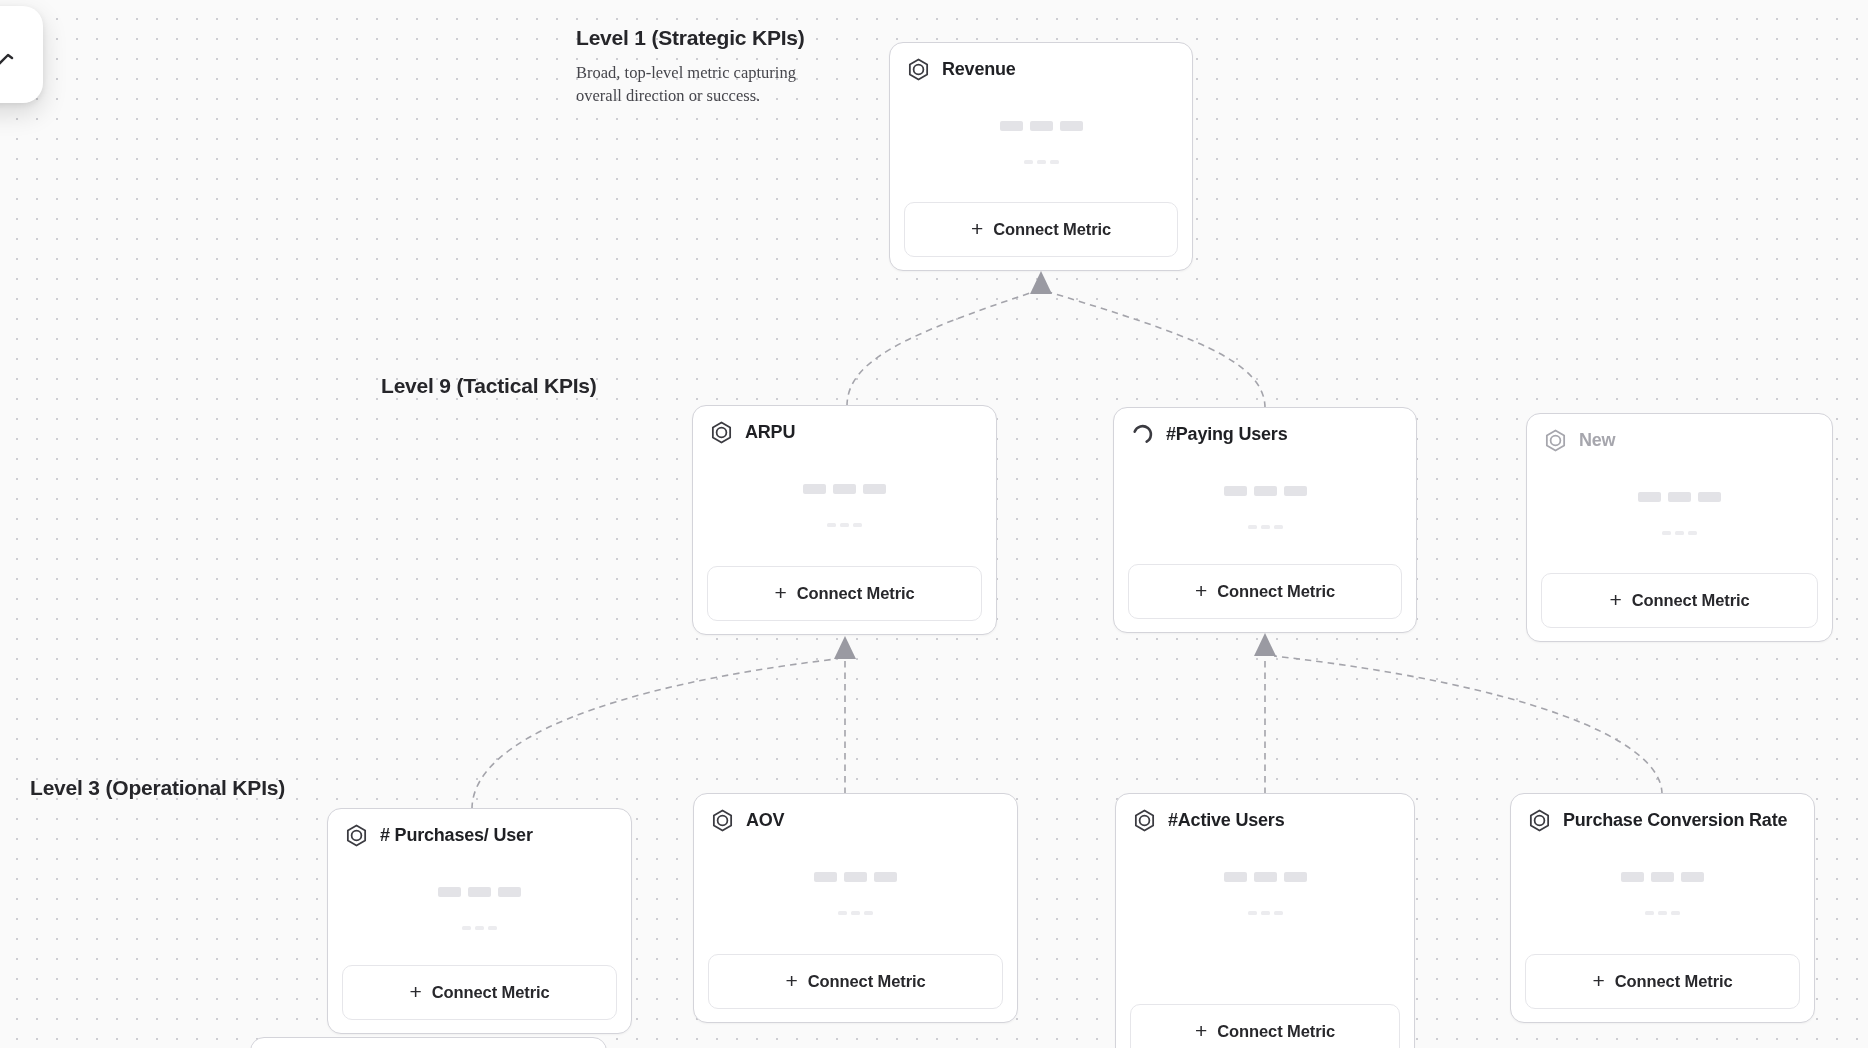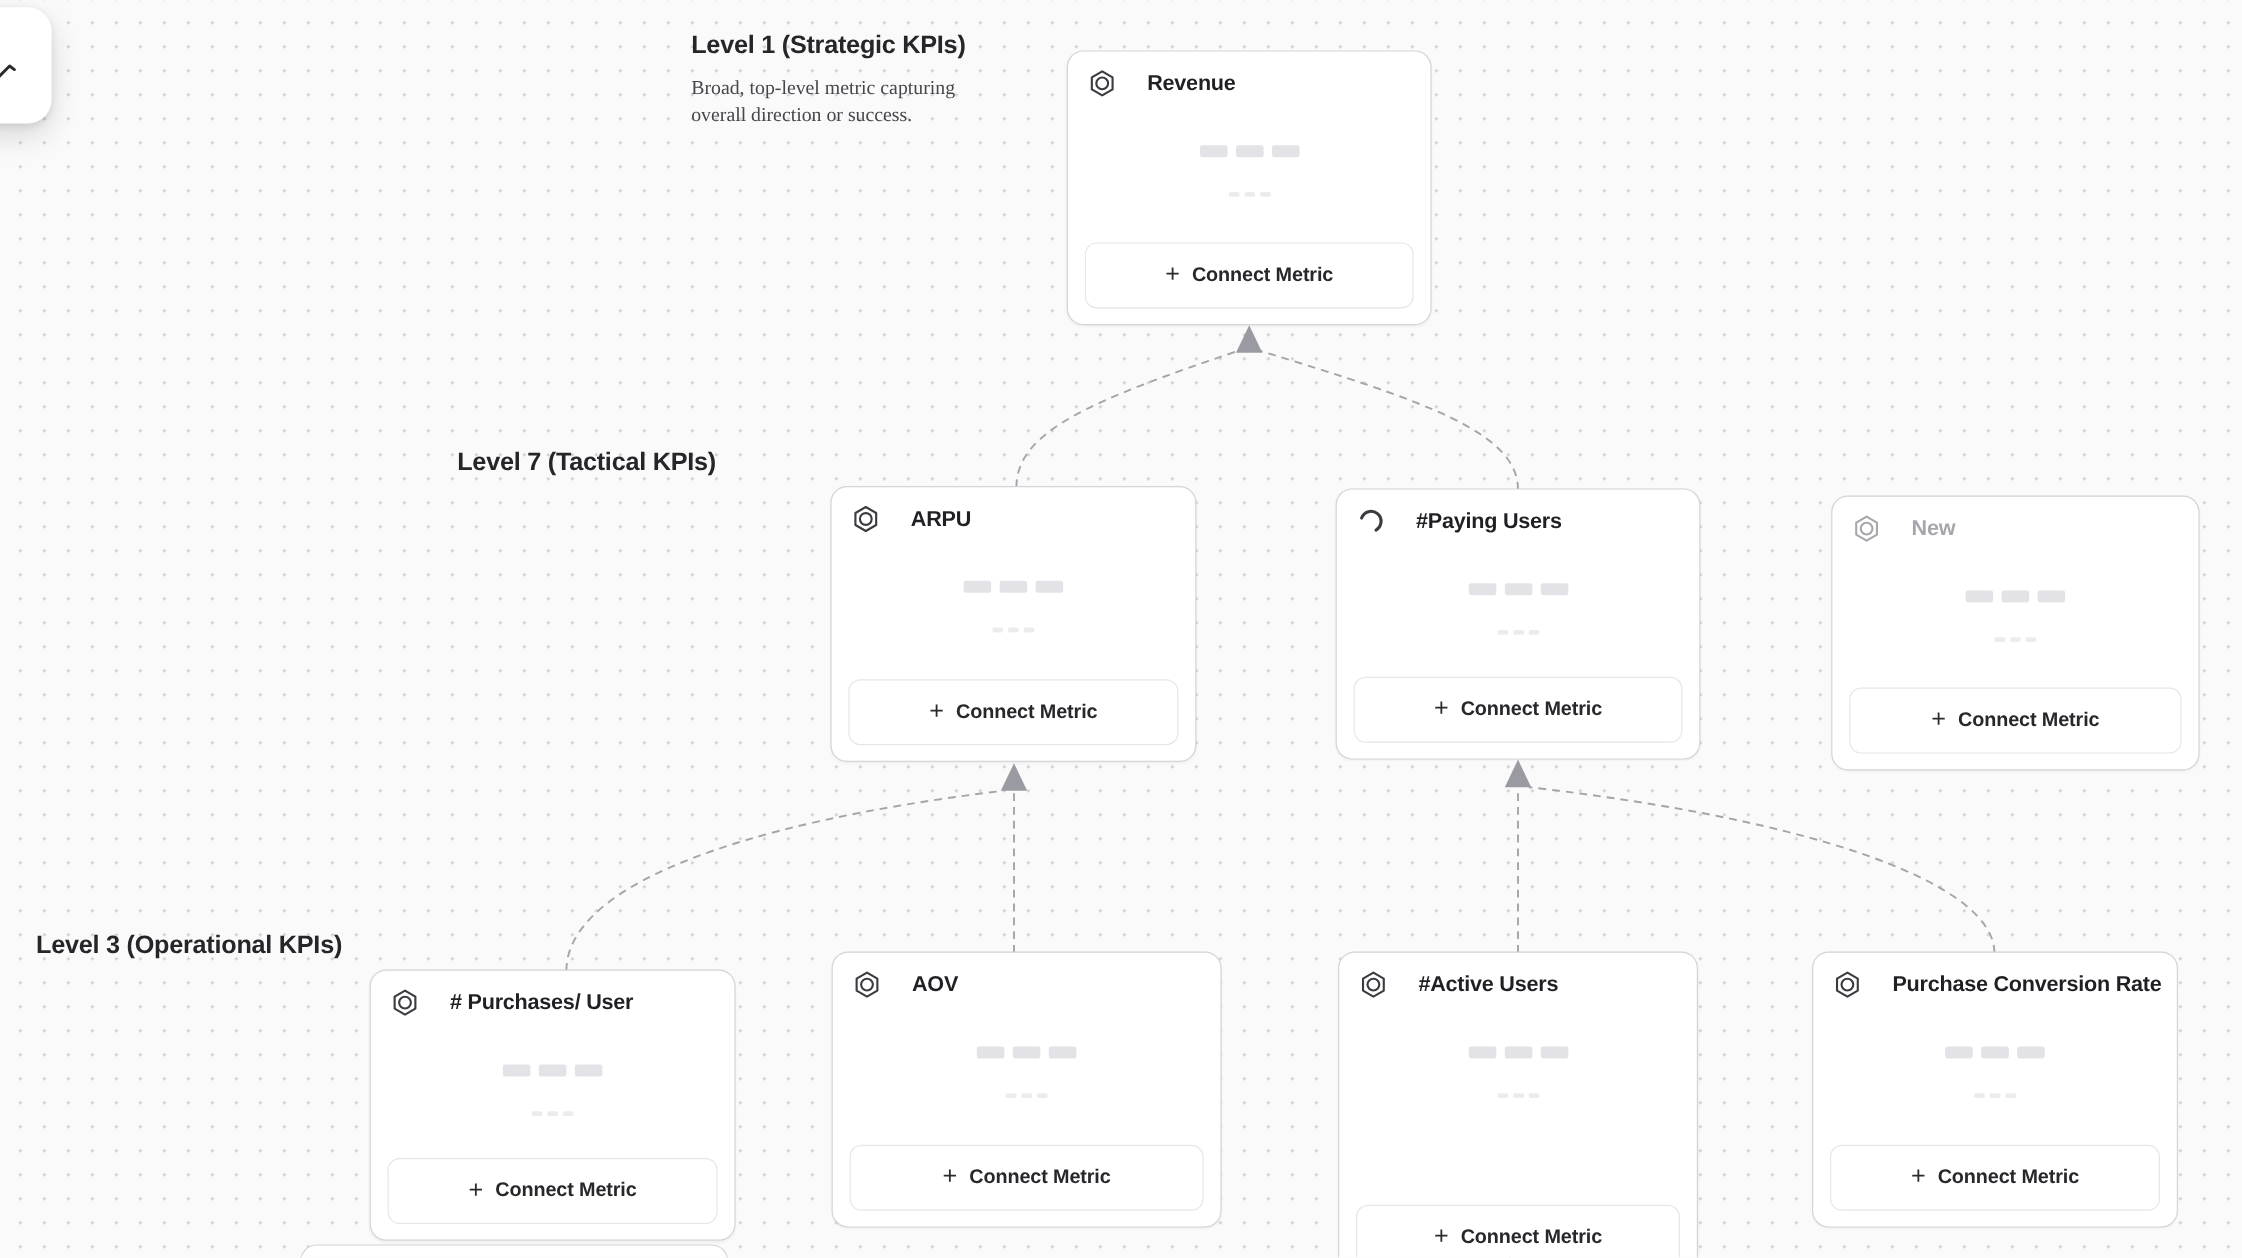--- a/index.html
+++ b/index.html
@@ -38,28 +38,28 @@
   .card{
     position:absolute;background:#fff;
     border:1.3px solid #d4d4da;border-radius:14px;
     box-shadow:0 1px 2px rgba(0,0,0,.04);
     box-sizing:border-box;
   }
   .pos-revenue  {left:889px; top:42px; width:304px;height:229px;}
   .pos-arpu     {left:692px; top:405px;width:305px;height:230px;}
   .pos-paying   {left:1113px;top:407px;width:304px;height:226px;text-decoration:underline;}
   .pos-new      {left:1526px;top:413px;width:307px;height:229px;}
-  .pos-purchases{left:308px; top:808px;width:305px;height:226px;}
+  .pos-purchases{left:327px; top:808px;width:305px;height:226px;}
   .pos-aov      {left:693px; top:793px;width:325px;height:230px;}
   .pos-active   {left:1115px;top:793px;width:300px;height:280px;}
   .pos-pcr      {left:1510px;top:793px;width:305px;height:230px;}
 
   .card-head{
     position:absolute;left:16px;top:14px;right:14px;
-    display:flex;align-items:center;gap:25px;
+    display:flex;align-items:center;gap:11px;
   }
   .card-head .icon{display:flex;width:25px;height:25px;flex:0 0 25px;}
   .card-title{
     font-size:18px;font-weight:700;color:#1f2024;letter-spacing:-.2px;
     white-space:nowrap;
   }
   .card.muted .card-title{color:#a6a6ad;}
   .card.muted .icon svg *{stroke:#a6a6ad;}
 
   .skeleton-row{
@@ -121,21 +121,21 @@
   <svg width="22" height="22" viewBox="0 0 22 22">
     <path d="M1,16 L10,7 L14,10" fill="none" stroke="#2a2a2e" stroke-width="2.4" stroke-linecap="round" stroke-linejoin="round"></path>
   </svg>
 </div>
 
 <div class="section sec-l1">
   <h2>Level 1 (Strategic KPIs)</h2>
   <p>Broad, top-level metric capturing overall direction or success.</p>
 </div>
 <div class="section sec-l2">
-  <h2>Level 7 (Tactical KPIs)</h2>
+  <h2>Level 9 (Tactical KPIs)</h2>
 </div>
 <div class="section sec-l3">
   <h2>Level 3 (Operational KPIs)</h2>
 </div>
 
 <div class="card pos-revenue">
   <div class="card-head">
     <span class="icon">
       <svg width="25" height="25" viewBox="0 0 24 24">
           <polygon points="12,2.4 20.3,7.2 20.3,16.8 12,21.6 3.7,16.8 3.7,7.2" fill="none" stroke="#3b3b41" stroke-width="1.7" stroke-linejoin="round"></polygon>

